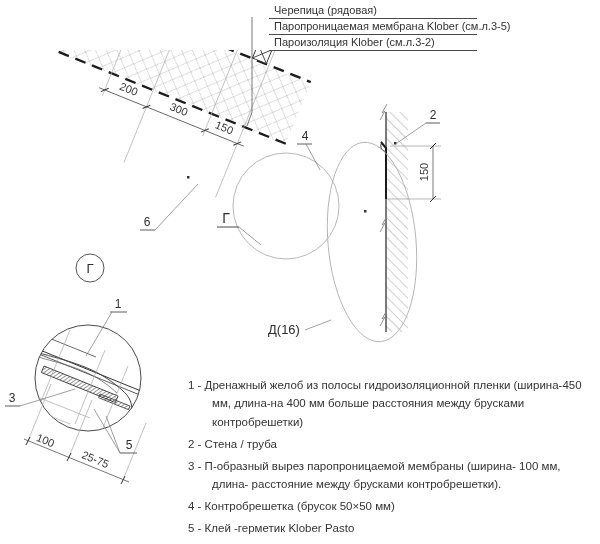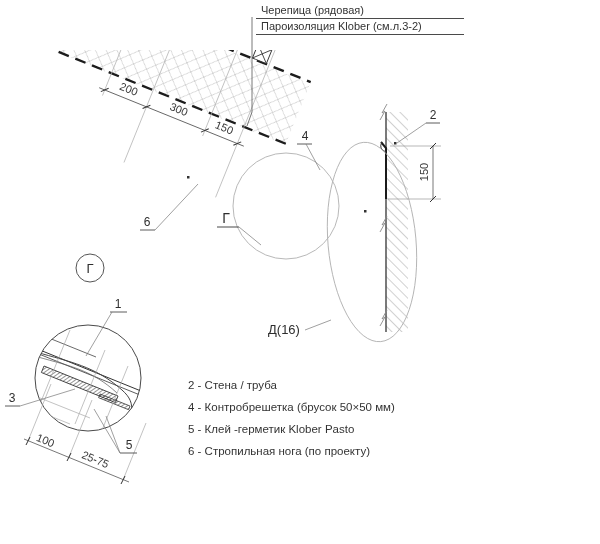--- a/index.html
+++ b/index.html
@@ -4,21 +4,21 @@
 <style>
   html,body{margin:0;padding:0;}
   body{
     width:600px;height:544px;position:relative;background:#ffffff;
     font-family:"Liberation Sans","DejaVu Sans",sans-serif;color:#333;
     overflow:hidden;
   }
   #drawing{position:absolute;left:0;top:0;z-index:0;}
   
   .layer-list{
-    position:absolute;left:256px;top:3px;width:208px;z-index:1;
+    position:absolute;left:269px;top:3px;width:208px;z-index:1;
     font-size:11px;line-height:1;
   }
   .layer-row{
     border-bottom:1px solid #4a4a4a;
     padding:2px 0 3px 5px;height:10px;white-space:nowrap;
   }
   .layer-row sup{font-size:8px;}
   
   .legend{
     position:absolute;left:188px;top:376px;width:410px;z-index:1;
@@ -220,21 +220,24 @@
   <g>
     <text class="callout" x="129" y="449" text-anchor="middle">5</text>
     <line x1="120" y1="453" x2="137" y2="453" stroke="#333" stroke-width="0.8"></line>
     <line x1="120" y1="453" x2="94" y2="409" stroke="#777" stroke-width="0.7"></line>
     <line x1="120" y1="453" x2="106" y2="416" stroke="#777" stroke-width="0.7"></line>
   </g>
 </svg>
 
 <div class="layer-list">
   <div class="layer-row"><span>Черепица (рядовая)</span></div>
+  <div class="layer-row"><span>Паропроницаемая мембрана Klober (см.л.3-5)</span></div>
   <div class="layer-row"><span>Пароизоляция Klober (см.л.3-2)</span></div>
 </div>
 
 <div class="legend">
+  <div class="legend-item">1 - Дренажный желоб из полосы гидроизоляционной пленки (ширина-450 мм, длина-на 400 мм больше расстояния между брусками контробрешетки)</div>
   <div class="legend-item">2 - Стена / труба</div>
+  <div class="legend-item">3 - П-образный вырез паропроницаемой мембраны (ширина- 100 мм, длина- расстояние между брусками контробрешетки).</div>
   <div class="legend-item">4 - Контробрешетка (брусок 50×50 мм)</div>
   <div class="legend-item">5 - Клей -герметик Klober Pasto</div>
   <div class="legend-item">6 - Стропильная нога (по проекту)</div>
 </div>
 
 </body></html>

